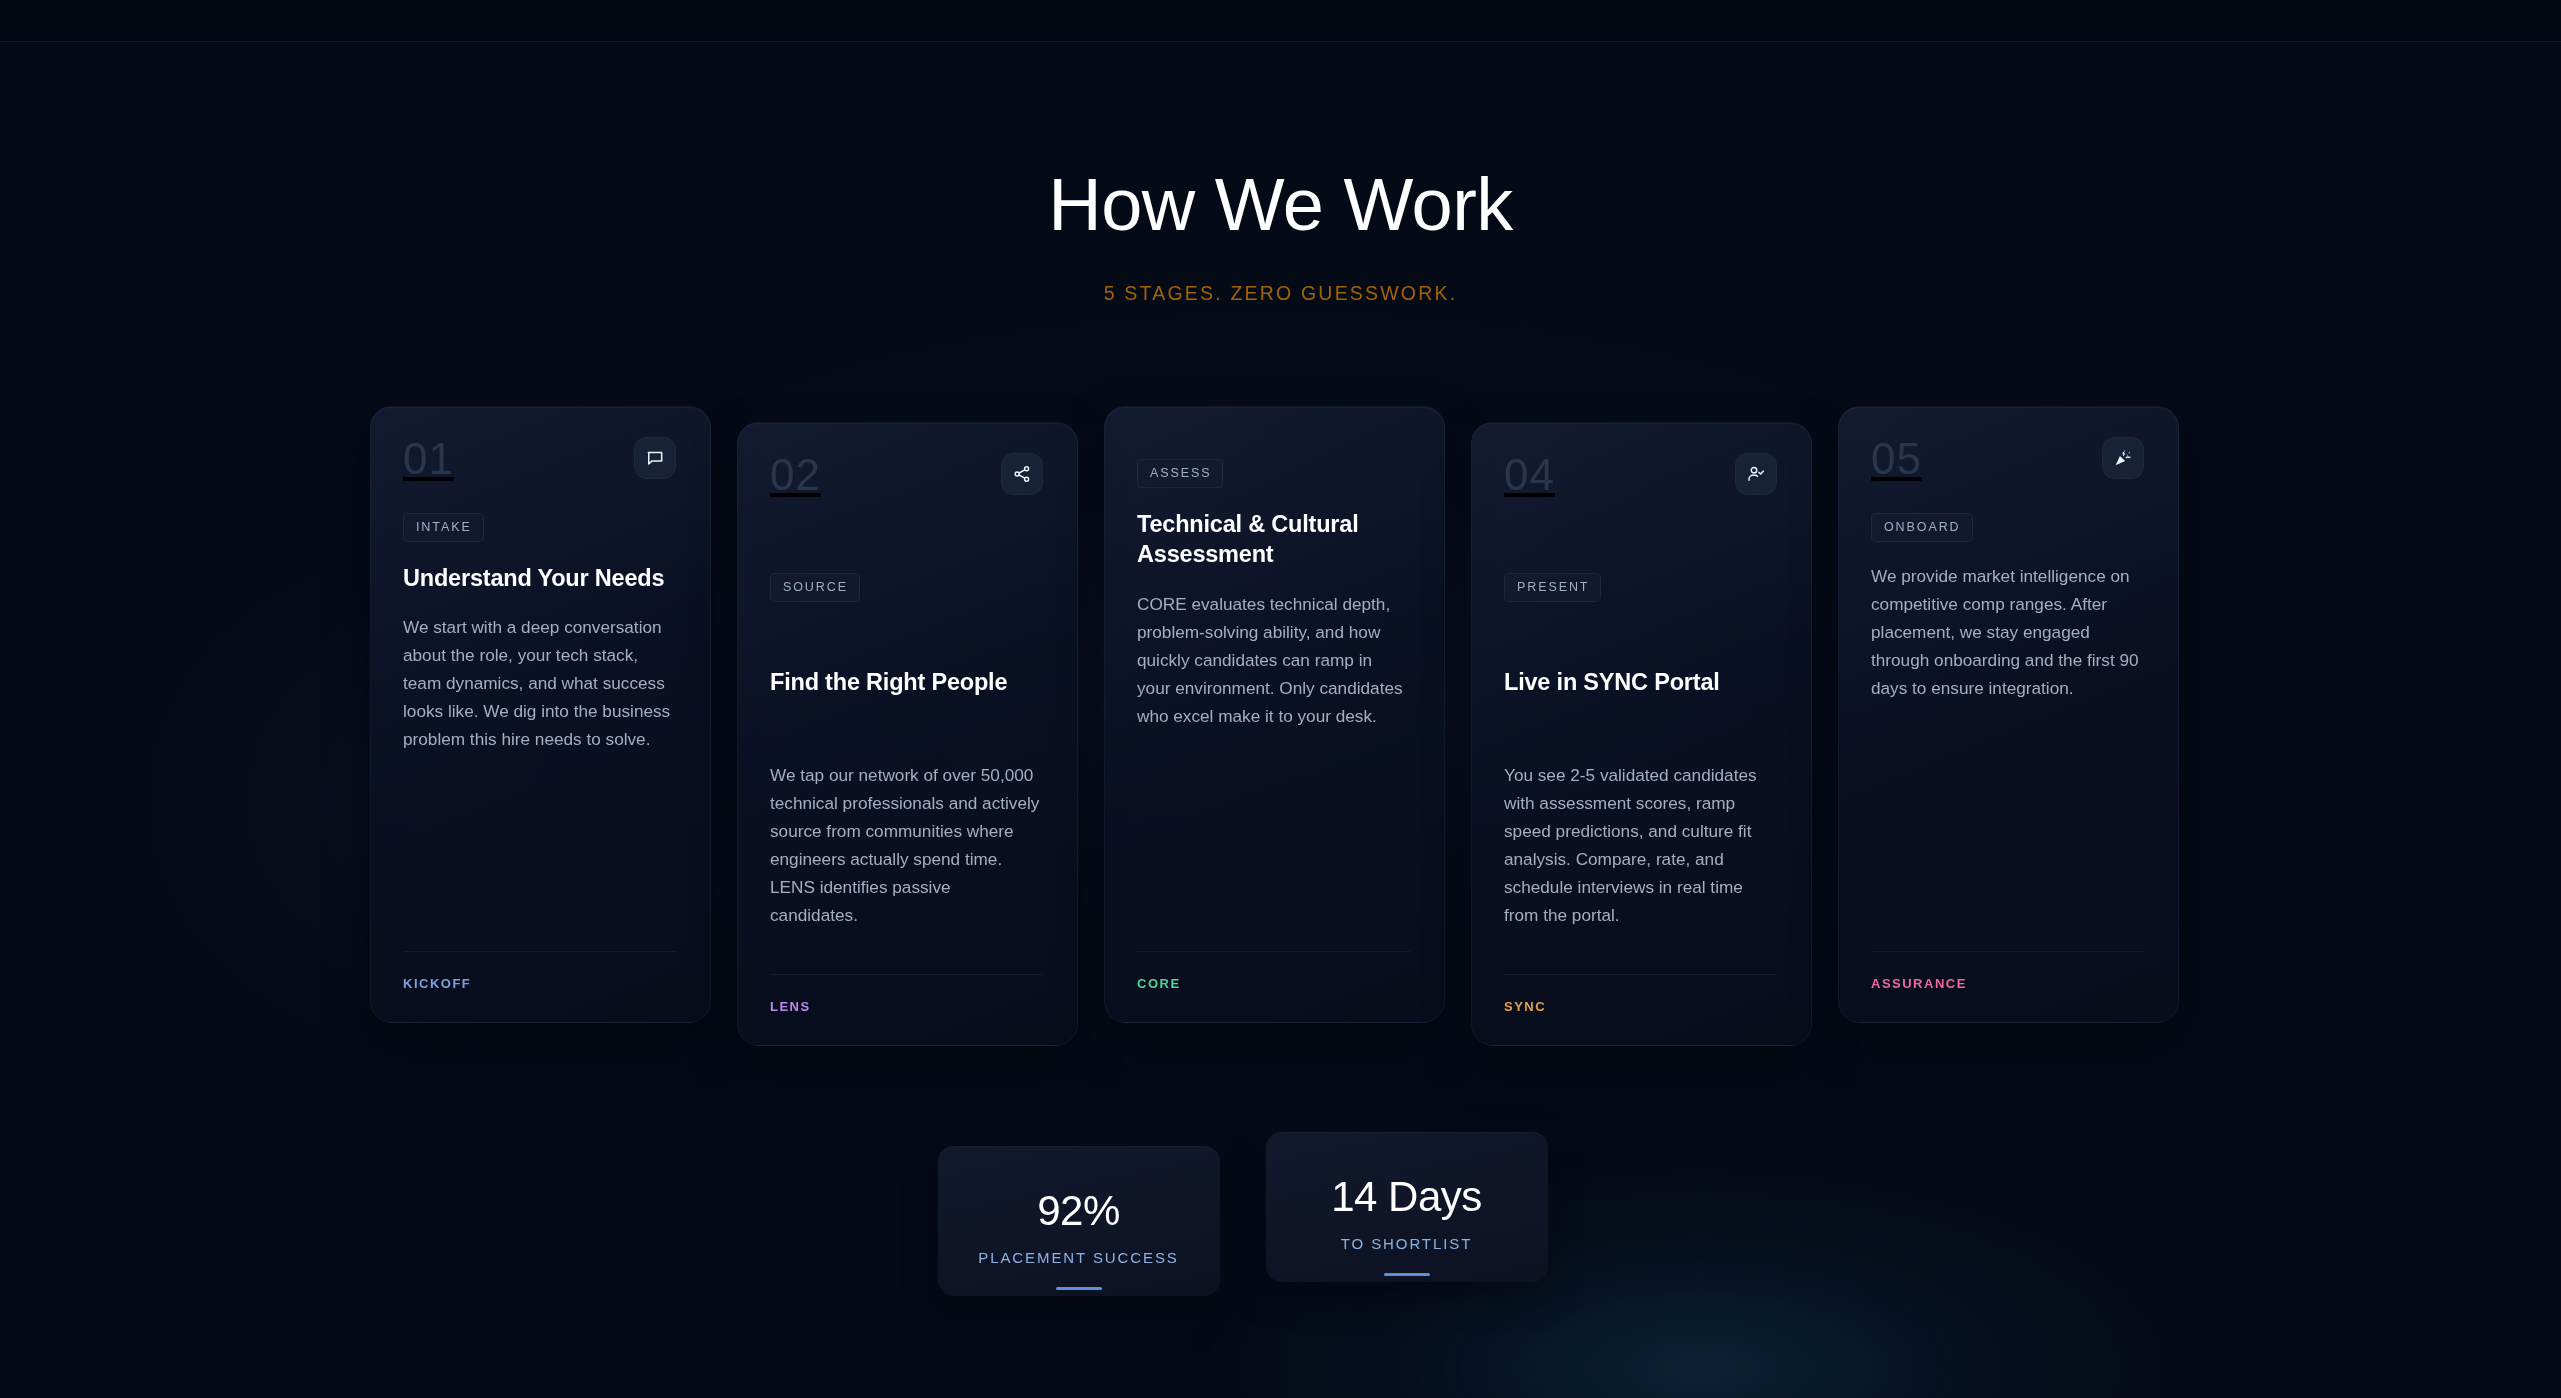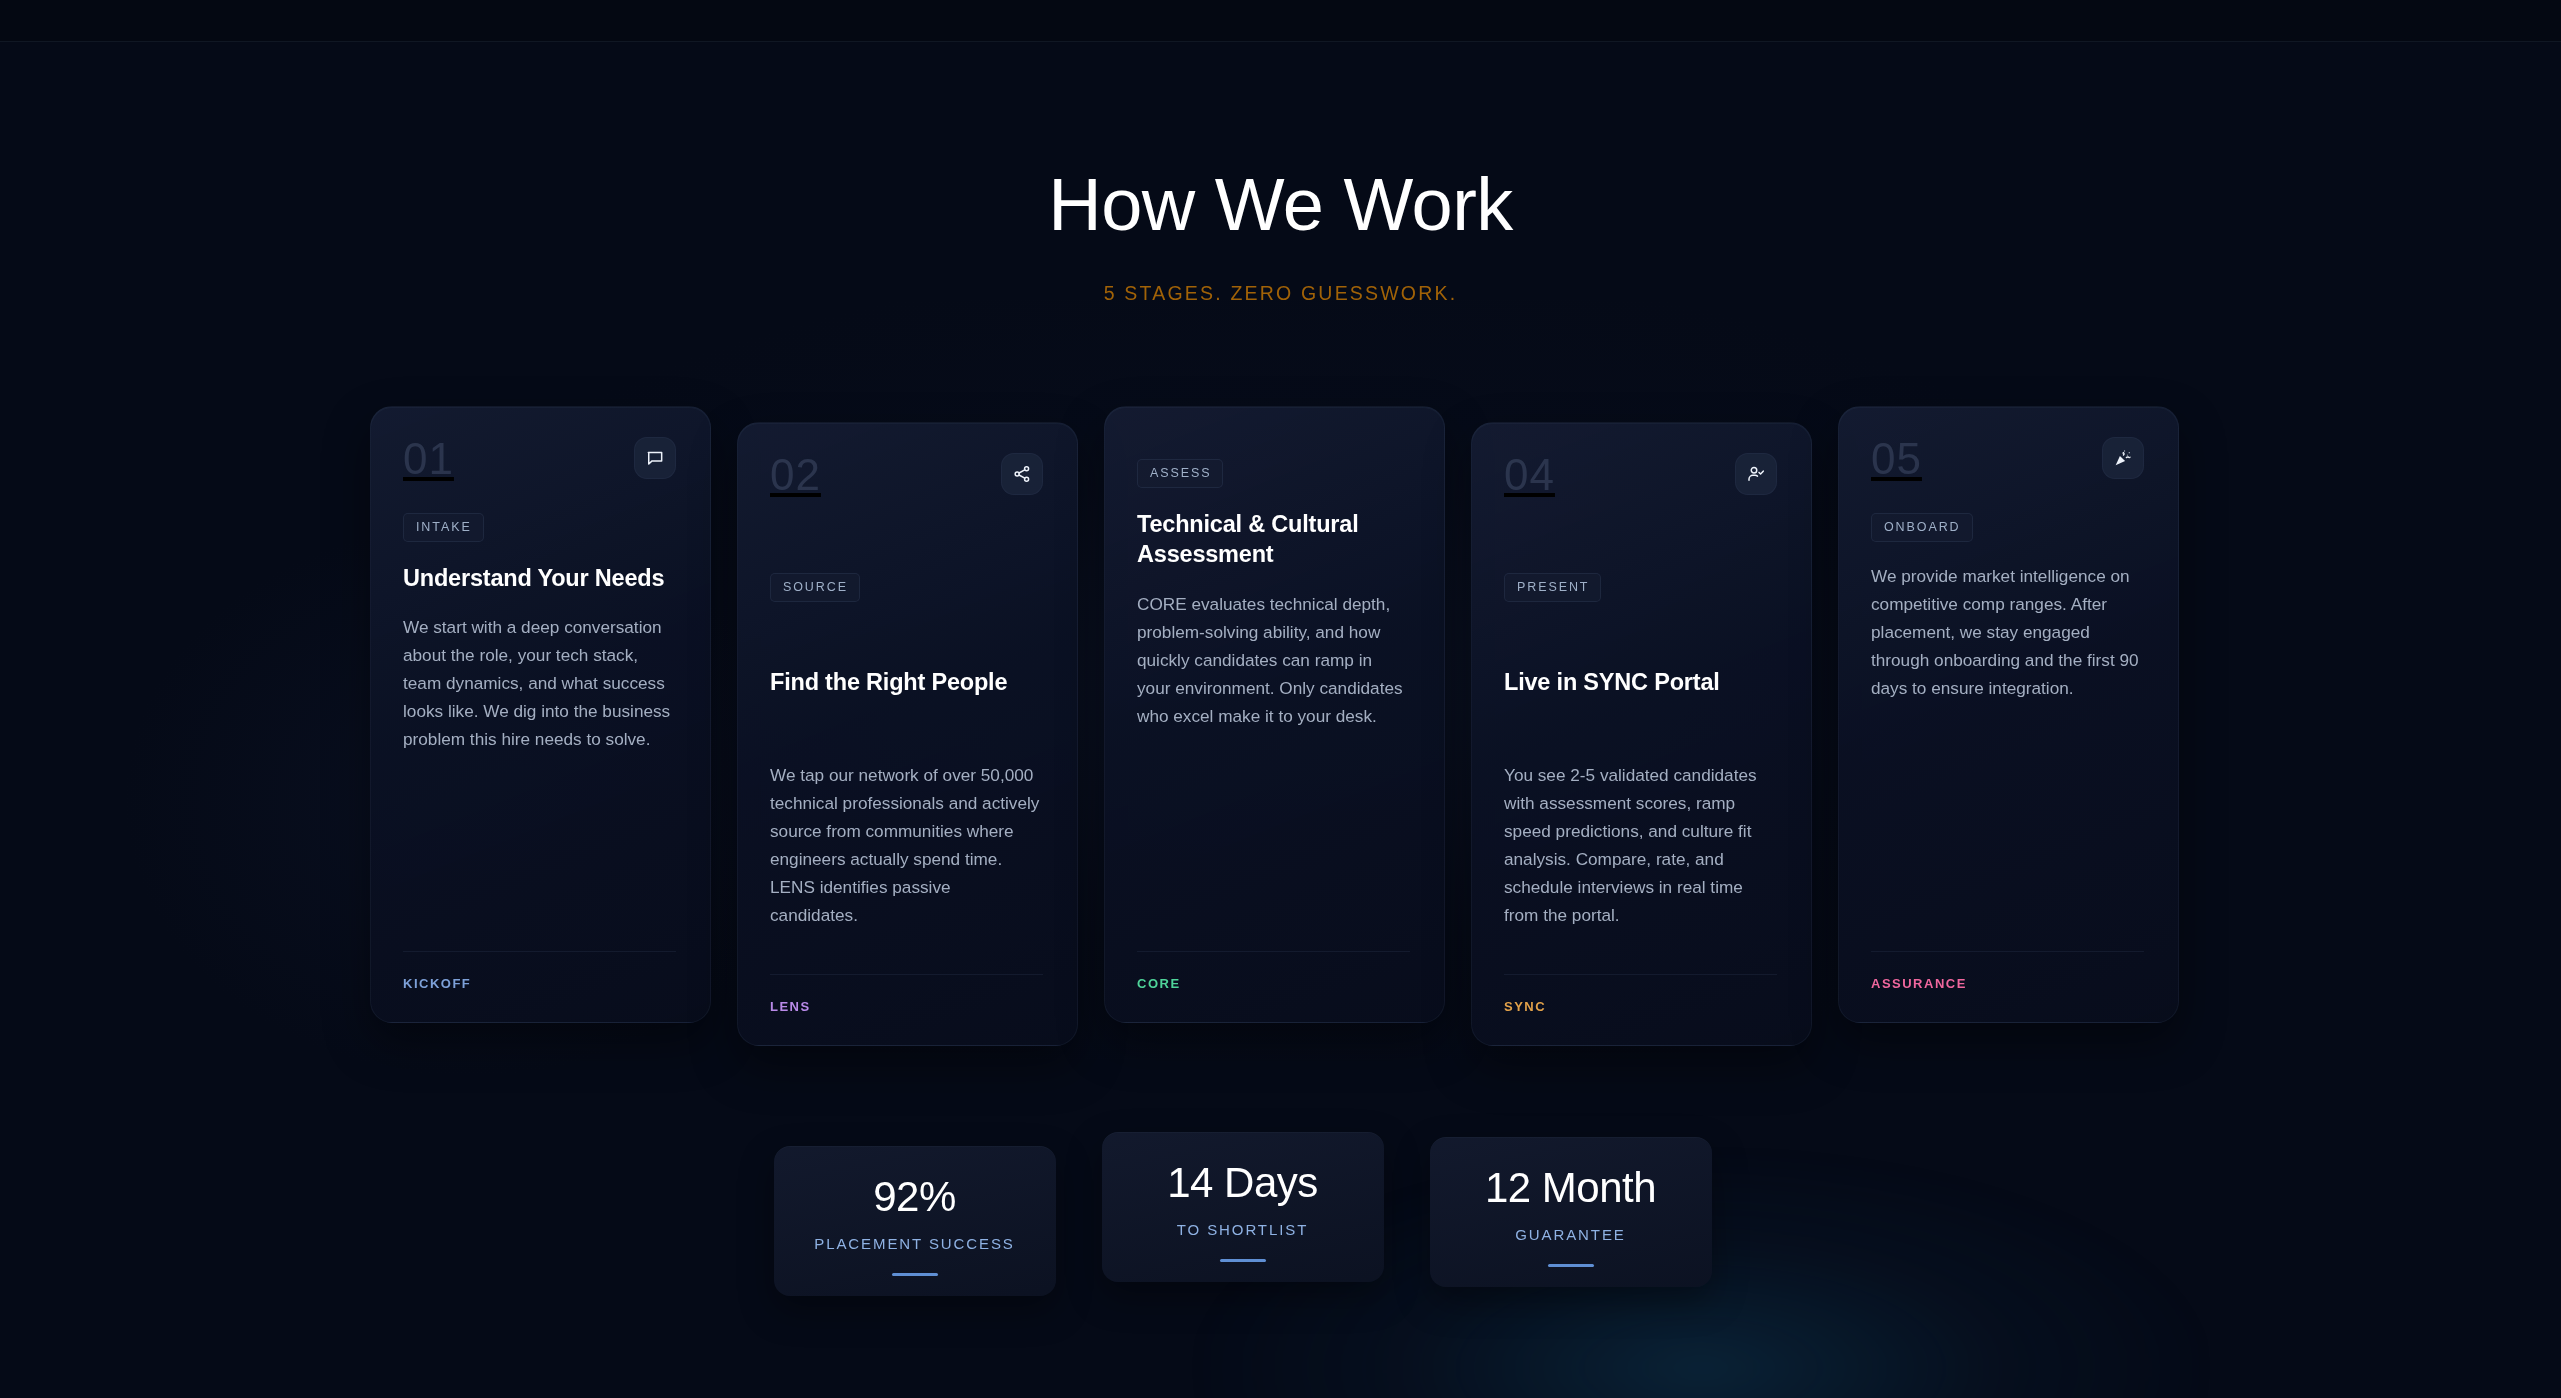--- a/index.html
+++ b/index.html
@@ -201,21 +201,21 @@
   }
   .stat-card {
     width: 282px;
     height: 150px;
     border-radius: 16px;
     background: linear-gradient(168deg, rgba(19,26,46,0.95) 0%, rgba(12,18,34,0.96) 100%);
     box-shadow: inset 0 1px 0 rgba(170,200,240,0.035), 0 14px 34px rgba(0,0,0,0.36);
     display: flex;
     flex-direction: column;
     align-items: center;
-    padding-top: 30px;
+    padding-top: 44px;
     position: relative;
   }
   .stat-card.lift-1 { margin-top: 0px; }
   .stat-card.lift-2 { margin-top: -14px; text-align: right; }
   .stat-card.lift-3 { margin-top: -9px; }
 
   .stat-value {
     font-size: 42px;
     line-height: 1;
     font-weight: 300;
@@ -345,20 +345,15 @@
     <div class="stat-card lift-1">
       <div class="stat-value">92%</div>
       <div class="stat-label">PLACEMENT SUCCESS</div>
       <div class="stat-rule"></div>
     </div>
     <div class="stat-card lift-2">
       <div class="stat-value">14 Days</div>
       <div class="stat-label">TO SHORTLIST</div>
       <div class="stat-rule"></div>
     </div>
-    <div class="stat-card lift-3">
-      <div class="stat-value">12 Month</div>
-      <div class="stat-label">GUARANTEE</div>
-      <div class="stat-rule"></div>
-    </div>
   </div>
 
 </div>
 
 </body></html>

